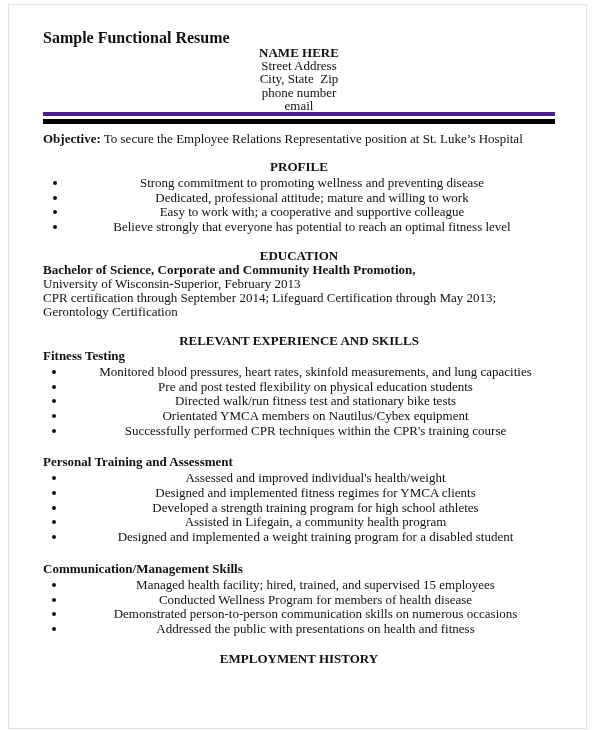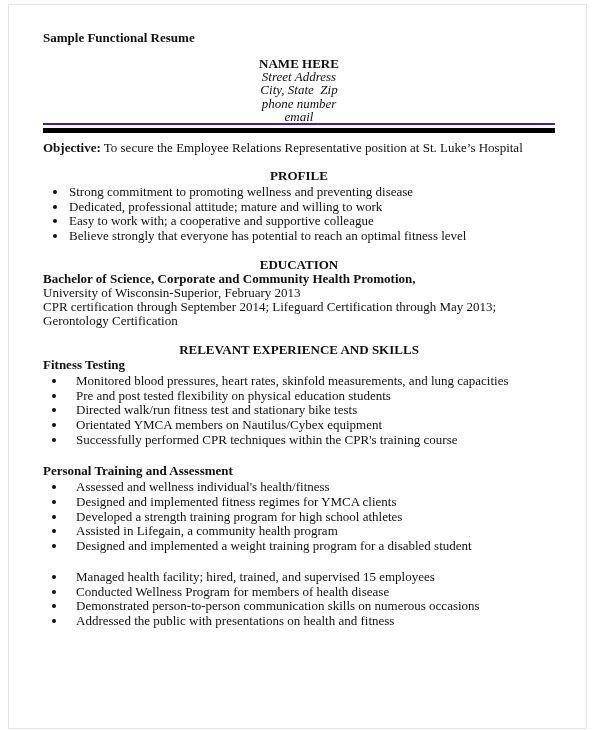--- a/index.html
+++ b/index.html
@@ -20,31 +20,31 @@
     position: absolute;
     left: 43px;
     top: 0;
     width: 512px;
     font-size: 13px;
     line-height: 14px;
   }
   .doc-title {
     margin-top: 30px;
     font-weight: bold;
-    font-size: 13px;
+    font-size: 16px;
     line-height: 15px;
   }
   .contact-block {
-    margin-top: 12px;
+    margin-top: 1px;
     text-align: center;
     line-height: 13.2px;
-    border-bottom: 2px solid #4c1d95;
+    border-bottom: 4px solid #4c1d95;
   }
   .contact-name { font-weight: bold; }
-  .contact-line { white-space: pre-wrap; font-style: italic; }
+  .contact-line { white-space: pre-wrap; }
   .double-rule {
     margin-top: 3px;
     height: 2px;
     border-top: 2px solid #000000;
     border-bottom: 3px solid #000000;
   }
   .objective { margin-top: 8px; }
   .objective .label { font-weight: bold; }
   .section-heading {
     text-align: center;
@@ -55,21 +55,21 @@
   p.block { line-height: 14px; }
   .degree-line { font-weight: bold; }
   ul.bullets {
     list-style: disc outside;
     margin-top: 2px;
   }
   ul.list-compact { padding-left: 25px; }
   ul.list-compact li { padding-left: 1px; }
   ul.list-wide { padding-left: 24px; }
   ul.list-wide li { padding-left: 9px; }
-  ul.bullets li { line-height: 14.7px; }
+  ul.bullets li { line-height: 14.7px; text-align: center; }
   .group { margin-top: 16px; }
   .group-title { font-weight: bold; line-height: 15px; }
   .employment-heading { margin-top: 15px; }
 </style>
 </head>
 <body>
 
 <div class="page-frame"></div>
 
 <div class="content">
@@ -114,31 +114,33 @@
       <li>Pre and post tested flexibility on physical education students</li>
       <li>Directed walk/run fitness test and stationary bike tests</li>
       <li>Orientated YMCA members on Nautilus/Cybex equipment</li>
       <li>Successfully performed CPR techniques within the CPR's training course</li>
     </ul>
   </div>
 
   <div class="group">
     <div class="group-title">Personal Training and Assessment</div>
     <ul class="bullets list-wide">
-      <li>Assessed and wellness individual's health/fitness</li>
+      <li>Assessed and improved individual's health/weight</li>
       <li>Designed and implemented fitness regimes for YMCA clients</li>
       <li>Developed a strength training program for high school athletes</li>
       <li>Assisted in Lifegain, a community health program</li>
       <li>Designed and implemented a weight training program for a disabled student</li>
     </ul>
   </div>
 
   <div class="group">
+    <div class="group-title">Communication/Management Skills</div>
     <ul class="bullets list-wide">
       <li>Managed health facility; hired, trained, and supervised 15 employees</li>
       <li>Conducted Wellness Program for members of health disease</li>
       <li>Demonstrated person-to-person communication skills on numerous occasions</li>
       <li>Addressed the public with presentations on health and fitness</li>
     </ul>
   </div>
 
+  <div class="section-heading employment-heading">EMPLOYMENT HISTORY</div>
 
 </div>
 
 </body></html>

